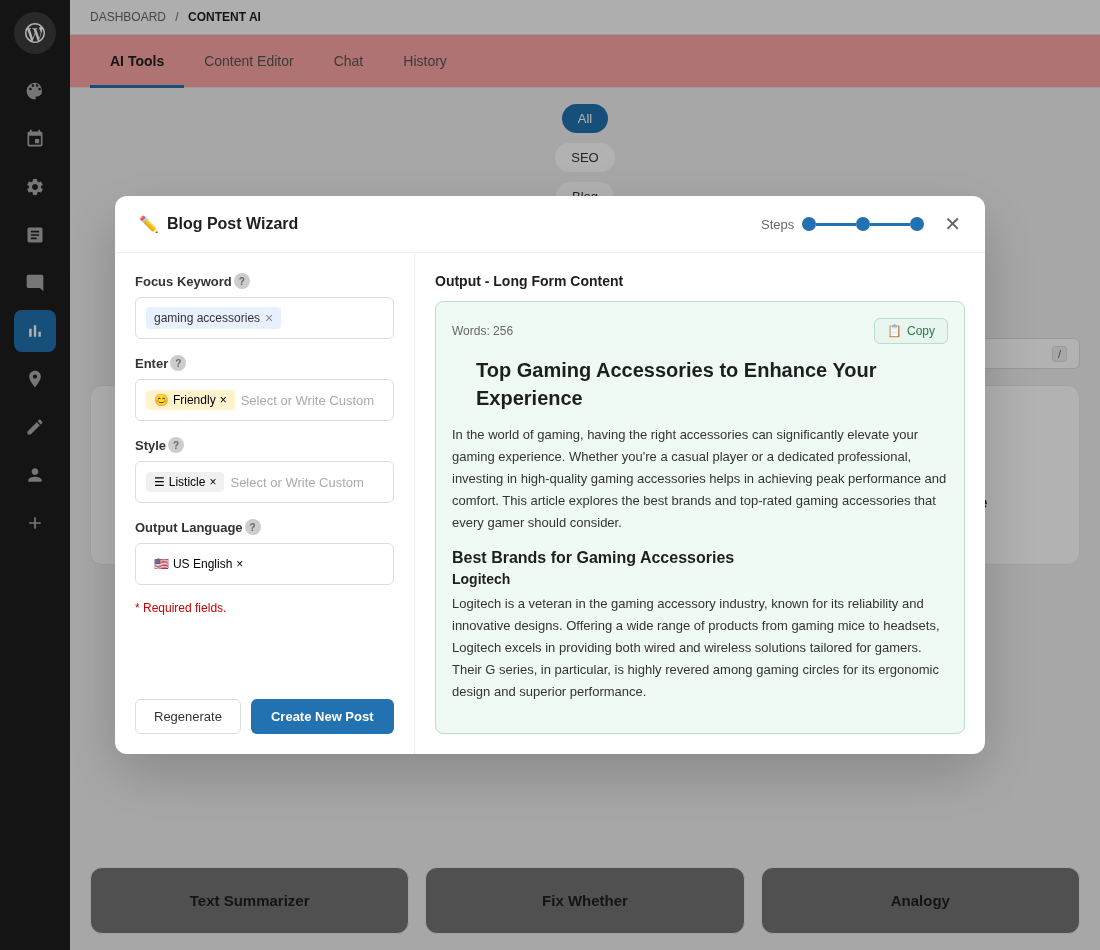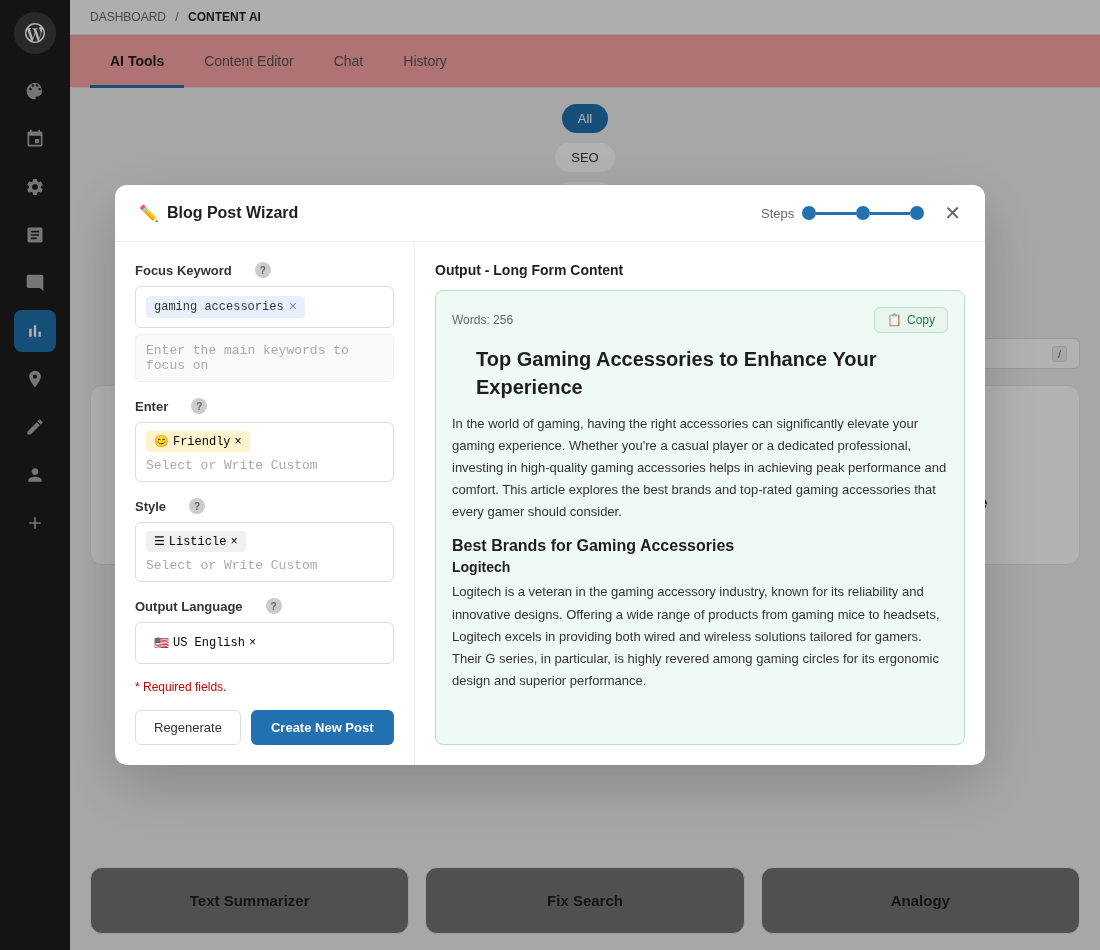--- a/index.html
+++ b/index.html
@@ -237,41 +237,40 @@
       flex-direction: column;
       gap: 16px;
       overflow-y: auto;
       flex-shrink: 0;
     }
     .field-label {
       font-size: 13px;
       font-weight: 600;
       color: #333;
       margin-bottom: 8px;
-      display: flex; align-items: center; gap: 23px;
+      display: flex; align-items: center; gap: 2px;
     }
     .help-icon {
       width: 16px; height: 16px;
       border-radius: 50%;
       background: #ccc;
       color: #666;
       font-size: 10px;
       display: inline-flex; align-items: center; justify-content: center;
       font-weight: bold;
     }
     .tag-input {
       border: 1px solid #ddd;
       border-radius: 6px;
       padding: 8px 10px;
       display: flex;
       flex-wrap: wrap;
       gap: 6px;
       align-items: center;
       min-height: 42px;
-      font-family: Liberation Mono, monospace;
     }
     .tag {
       background: #e8f0fe;
       border-radius: 4px;
       padding: 3px 8px;
       font-size: 12px;
       color: #333;
       display: flex; align-items: center; gap: 5px;
     }
     .tag .remove { color: #888; cursor: pointer; font-size: 14px; }
@@ -545,21 +544,21 @@
       </div>
       <div class="card-title">Blog Post Outline</div>
     </div>
   </div>
 
   <div class="bottom-cards" style="margin-top: auto;">
     <div class="bottom-card">
       <div class="bottom-card-title">Text Summarizer</div>
     </div>
     <div class="bottom-card">
-      <div class="bottom-card-title">Fix Search</div>
+      <div class="bottom-card-title">Fix Whether</div>
     </div>
     <div class="bottom-card">
       <div class="bottom-card-title">Analogy</div>
     </div>
   </div>
 </div>
 
 <div class="modal-overlay">
   <div class="modal">
 
@@ -589,23 +588,20 @@
           <div class="field-label">
             <span>Focus Keyword</span>
             <span class="help-icon">?</span>
           </div>
           <div class="tag-input">
             <div class="tag">
               <span>gaming accessories</span>
               <span class="remove">×</span>
             </div>
           </div>
-          <div class="tag-input" style="margin-top:6px; border: 1px solid #eee; background: #fafafa;">
-            <span class="tag-placeholder">Enter the main keywords to focus on</span>
-          </div>
         </div>
 
         <div class="field-group">
           <div class="field-label">
             <span>Enter</span>
             <span class="help-icon">?</span>
           </div>
           <div class="tag-input">
             <div class="tone-tag">
               <span>😊</span>

